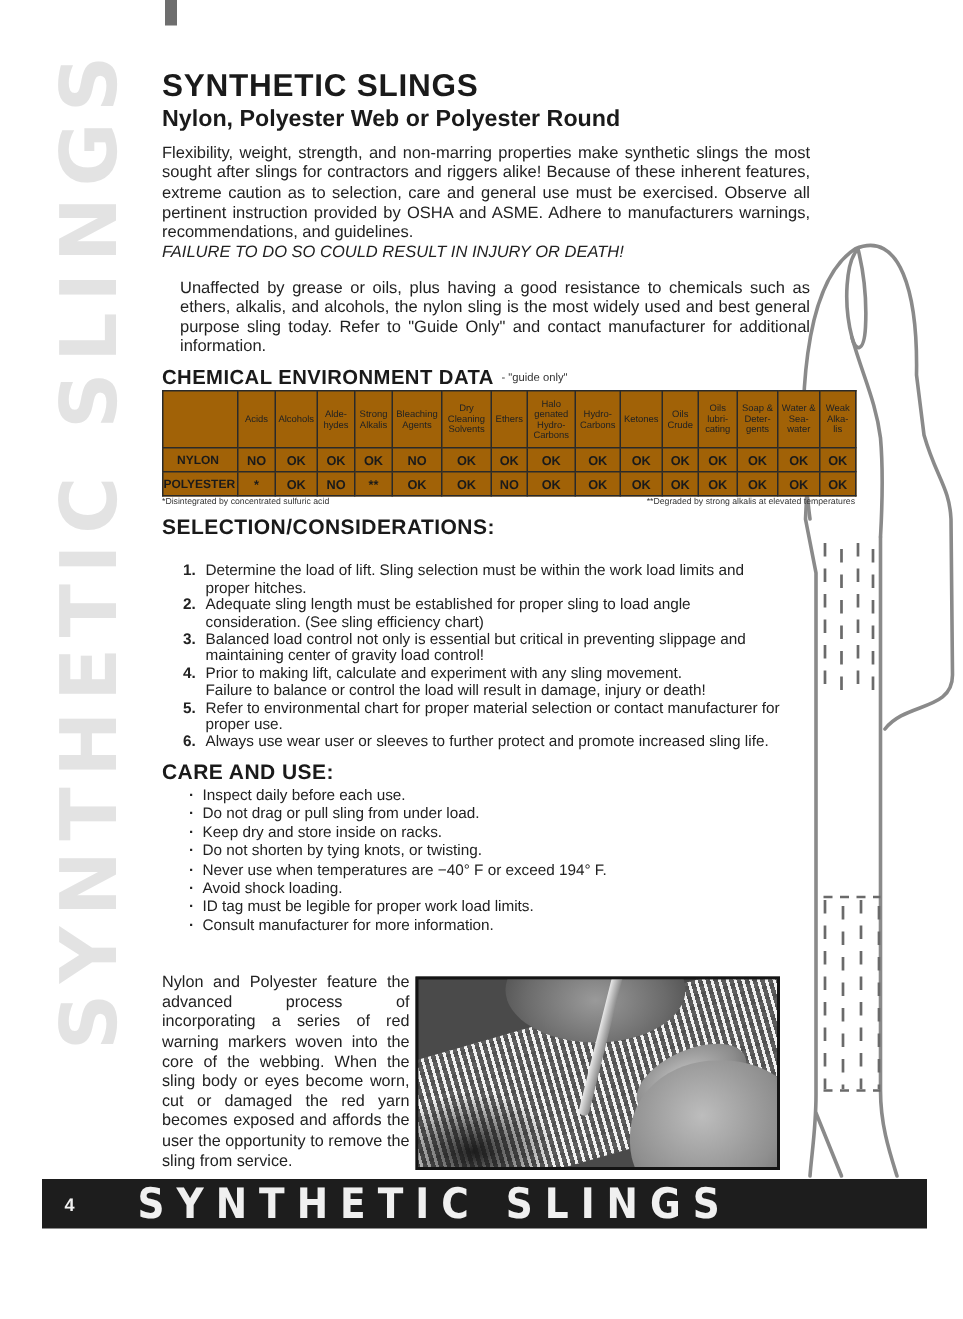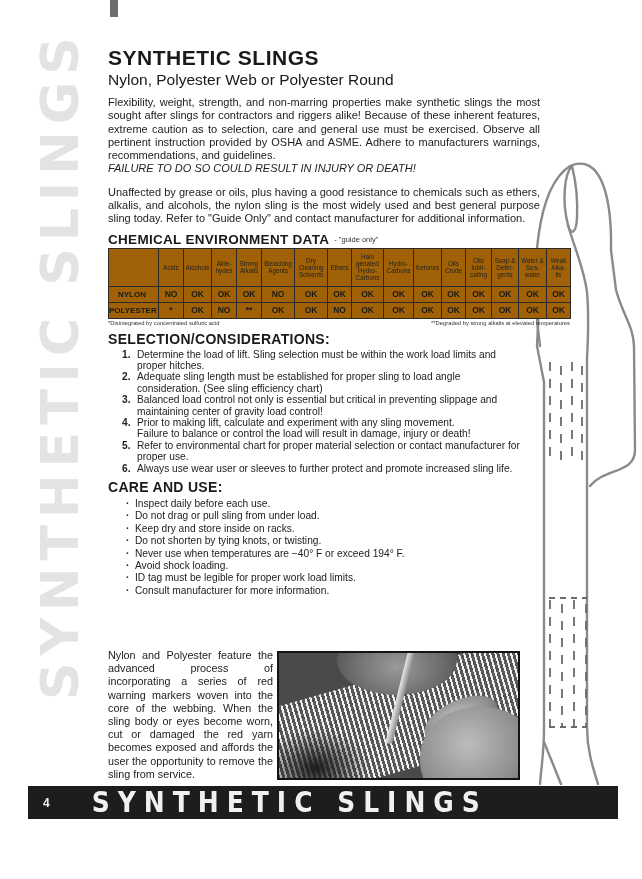--- a/index.html
+++ b/index.html
@@ -22,44 +22,44 @@
   
   .scan-mark { position:absolute; left:110px; top:0; width:8px; height:17px; background:#6e6e6e; }
 
   
   .sling-svg { position:absolute; left:520px; top:150px; width:122px; height:650px; z-index:0; }
 
   
   .main-col { position:absolute; left:108px; top:46px; width:432px; z-index:2; }
 
   .doc-title { font-size:21px; font-weight:900; letter-spacing:.5px; line-height:23px; }
-  .doc-subtitle { font-size:15.5px; font-weight:400; line-height:17px; margin-top:2px; }
+  .doc-subtitle { font-size:15.5px; font-weight:700; line-height:17px; margin-top:2px; }
 
   .para { font-size:11px; line-height:13.3px; text-align:justify; margin-top:8px; color:#222; }
   .warning-line { font-size:11px; line-height:13.3px; font-style:italic; color:#222; }
-  .para-2 { margin-top:10px; line-height:12.9px; }
+  .para-2 { margin-top:10px; line-height:12.9px;margin-left:12px; }
 
   .chem-heading-row { margin-top:7px; display:flex; align-items:center; gap:5px; }
   .chem-heading { font-size:13.5px; font-weight:800; letter-spacing:.3px; }
   .chem-note { font-size:7.5px; color:#333; }
 
   table.chem { border-collapse:collapse; table-layout:fixed; width:462px; margin-top:1px;
                background:#a16207; position:relative; z-index:2; }
   table.chem th, table.chem td { border:1px solid #2a2a2a; text-align:center; vertical-align:middle; }
   table.chem thead th { font-size:6.3px; line-height:7px; font-weight:400; white-space:pre-line;
                         height:38px; padding:1px 0; color:#222; }
   table.chem td { font-size:8.5px; font-weight:700; height:16px; }
   table.chem tbody th.rowlabel { font-size:8px; font-weight:700; padding-right:3px; }
 
   .chem-footnotes { width:462px; display:flex; justify-content:space-between; margin-top:1px; }
   .chem-footnotes span { font-size:5.8px; color:#333; }
 
   .section-heading { font-size:14px; font-weight:800; letter-spacing:.3px; margin-top:5px; }
 
-  ol.sel-list { list-style:none; counter-reset:sel; margin-top:2px; margin-left:14px; width:400px; }
+  ol.sel-list { list-style:none; counter-reset:sel; margin-top:16px; margin-left:14px; width:400px; }
   ol.sel-list li { counter-increment:sel; position:relative; padding-left:15px;
                    font-size:10.2px; line-height:11.4px; color:#222; white-space:pre-line; }
   ol.sel-list li::before { content:counter(sel) "."; position:absolute; left:0; font-weight:700; }
 
   ul.care-list { list-style:none; margin-top:3px; margin-left:18px; width:390px; }
   ul.care-list li { position:relative; padding-left:9px; font-size:10.2px; line-height:12.4px; color:#222; }
   ul.care-list li::before { content:"·"; position:absolute; left:0; font-weight:700; }
 
   
   .marker-para {

